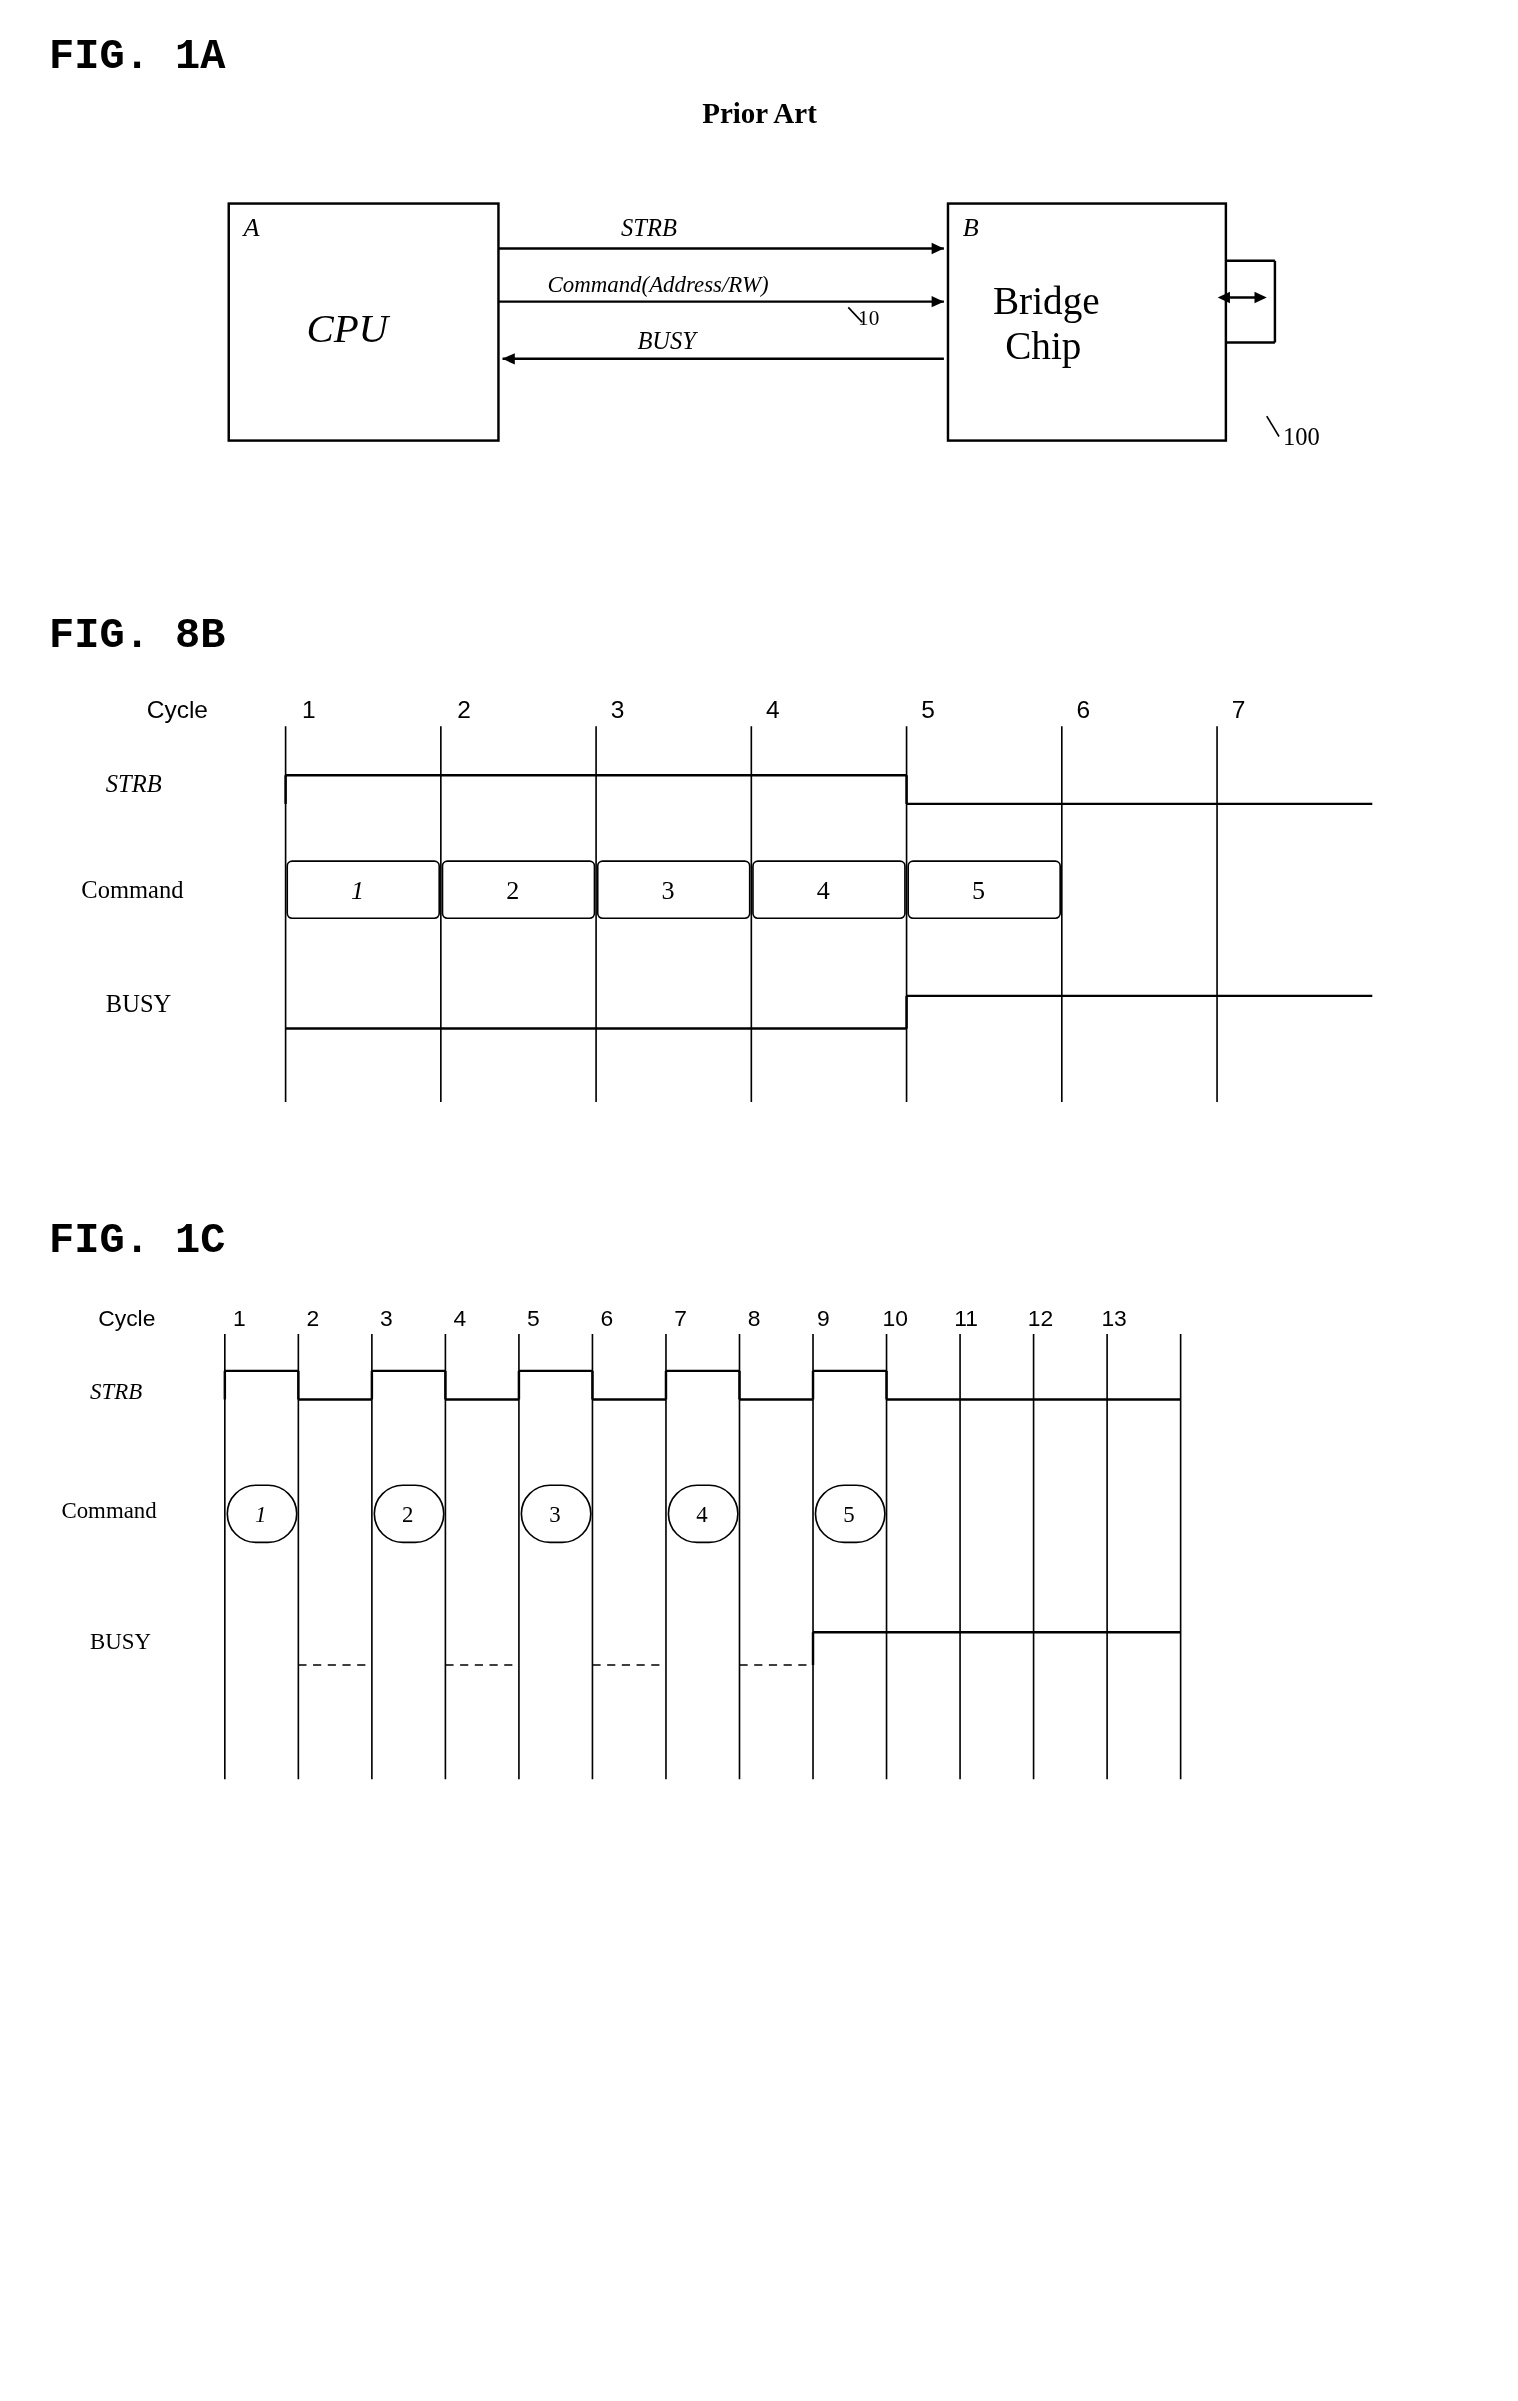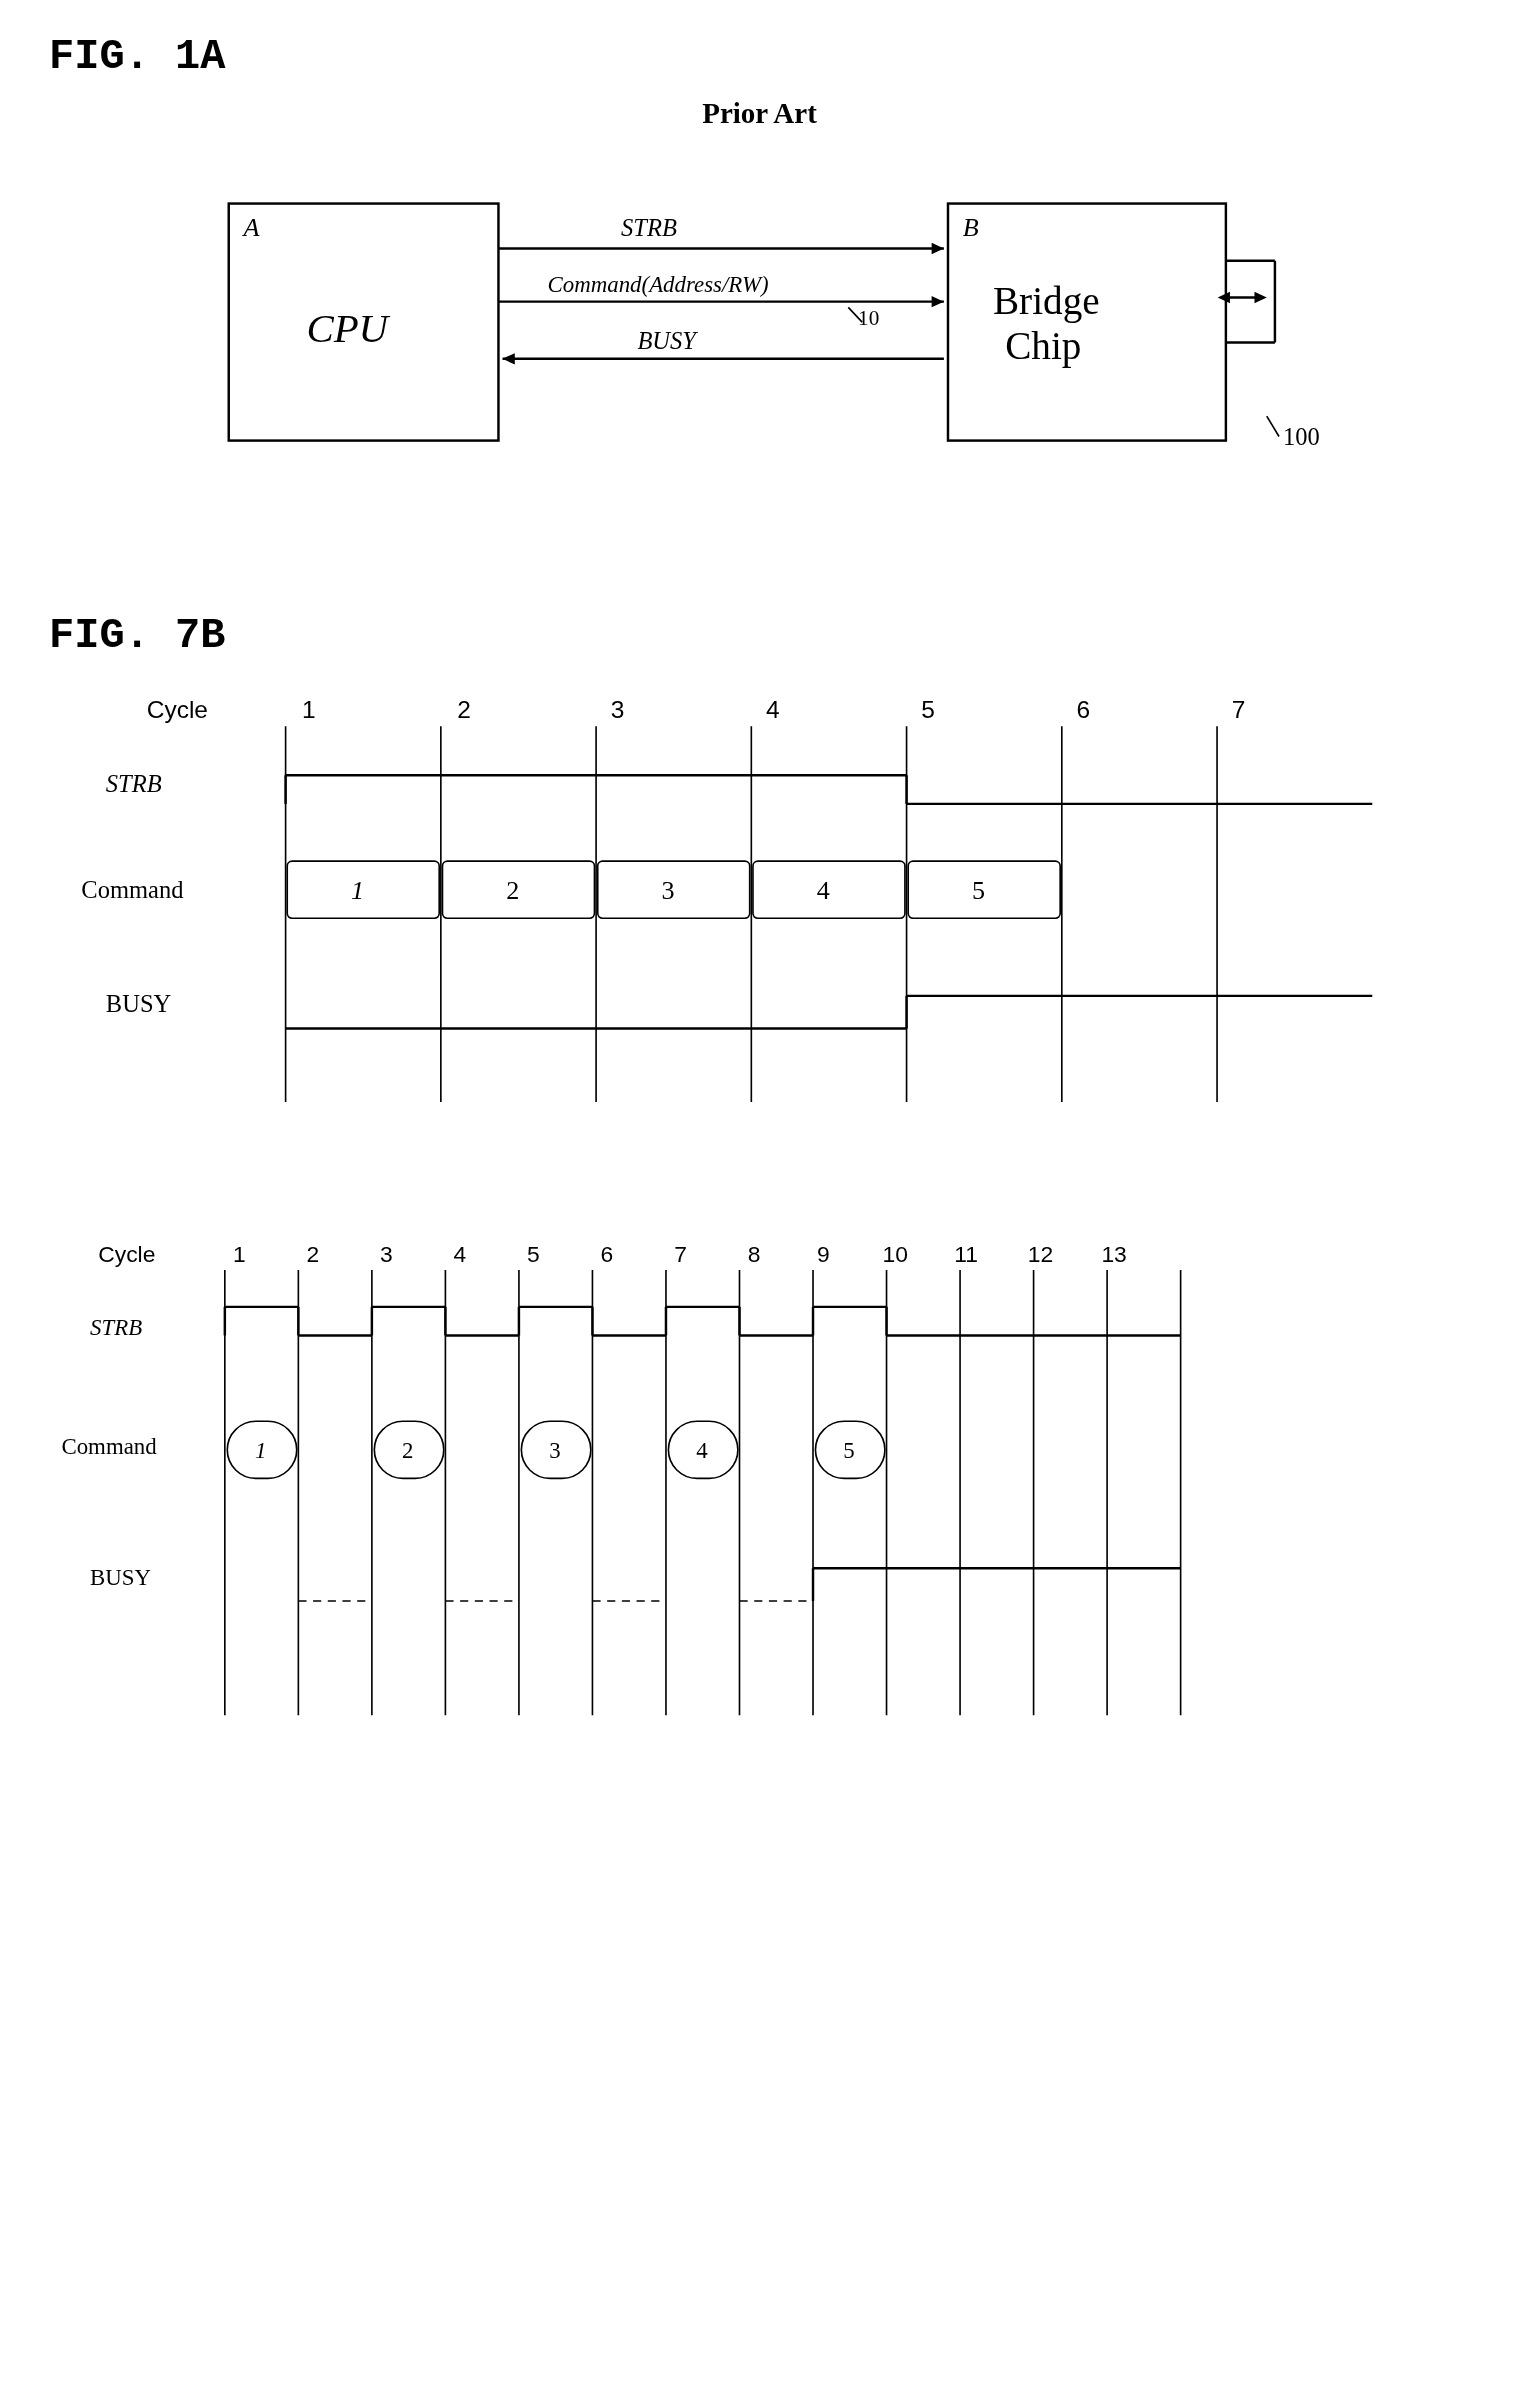--- a/index.html
+++ b/index.html
@@ -60,21 +60,21 @@
     <text x="870" y="228" font-size="26" font-family="Times New Roman,serif">10</text>
     <line x1="858" y1="207" x2="875" y2="225" stroke="black" stroke-width="2"></line>
 
     <line x1="975" y1="270" x2="435" y2="270" stroke="black" stroke-width="3"></line>
     <polygon points="435,270 450,263 450,277" fill="black"></polygon>
     <text x="600" y="258" font-size="30" font-style="italic" font-family="Times New Roman,serif">BUSY</text>
   </svg>
 </div>
 
 <div>
-  <div class="figure-label">FIG.  7B</div>
+  <div class="figure-label">FIG.  8B</div>
 
   <svg width="1389" height="458" style="display:block; margin:0 auto 82px auto;" viewBox="0 0 1700 560">
 
     <text x="100" y="50" font-size="30" font-family="Arial,sans-serif">Cycle</text>
 
     <text x="290" y="50" font-size="30" font-family="Arial,sans-serif">1</text>
     <text x="480" y="50" font-size="30" font-family="Arial,sans-serif">2</text>
     <text x="668" y="50" font-size="30" font-family="Arial,sans-serif">3</text>
     <text x="858" y="50" font-size="30" font-family="Arial,sans-serif">4</text>
     <text x="1048" y="50" font-size="30" font-family="Arial,sans-serif">5</text>
@@ -115,20 +115,21 @@
 
     <text x="50" y="410" font-size="30" font-family="Times New Roman,serif">BUSY</text>
 
     <line x1="270" y1="430" x2="1030" y2="430" stroke="black" stroke-width="3"></line>
     <line x1="1030" y1="430" x2="1030" y2="390" stroke="black" stroke-width="3"></line>
     <line x1="1030" y1="390" x2="1600" y2="390" stroke="black" stroke-width="3"></line>
   </svg>
 </div>
 
 <div>
+  <div class="figure-label">FIG.  1C</div>
 
   <svg width="1430" height="531" style="display:block; margin:0 auto;" viewBox="0 0 1750 650">
 
     <text x="60" y="55" font-size="28" font-family="Arial,sans-serif">Cycle</text>
 
     <text x="225" y="55" font-size="28" font-family="Arial,sans-serif">1</text>
     <text x="315" y="55" font-size="28" font-family="Arial,sans-serif">2</text>
     <text x="405" y="55" font-size="28" font-family="Arial,sans-serif">3</text>
     <text x="495" y="55" font-size="28" font-family="Arial,sans-serif">4</text>
     <text x="585" y="55" font-size="28" font-family="Arial,sans-serif">5</text>

